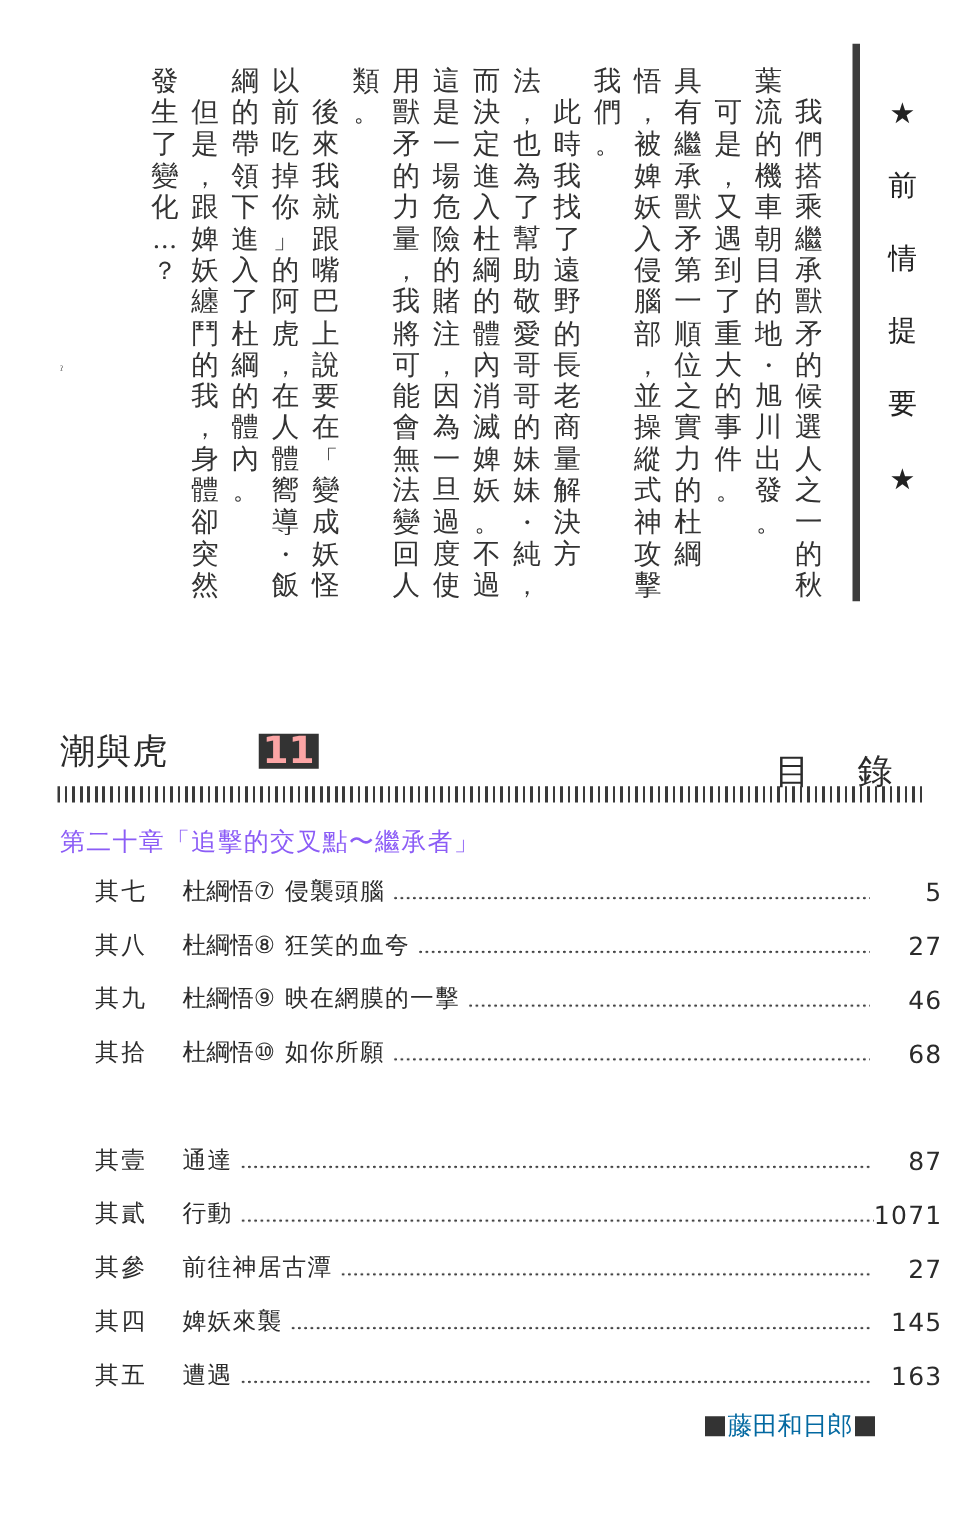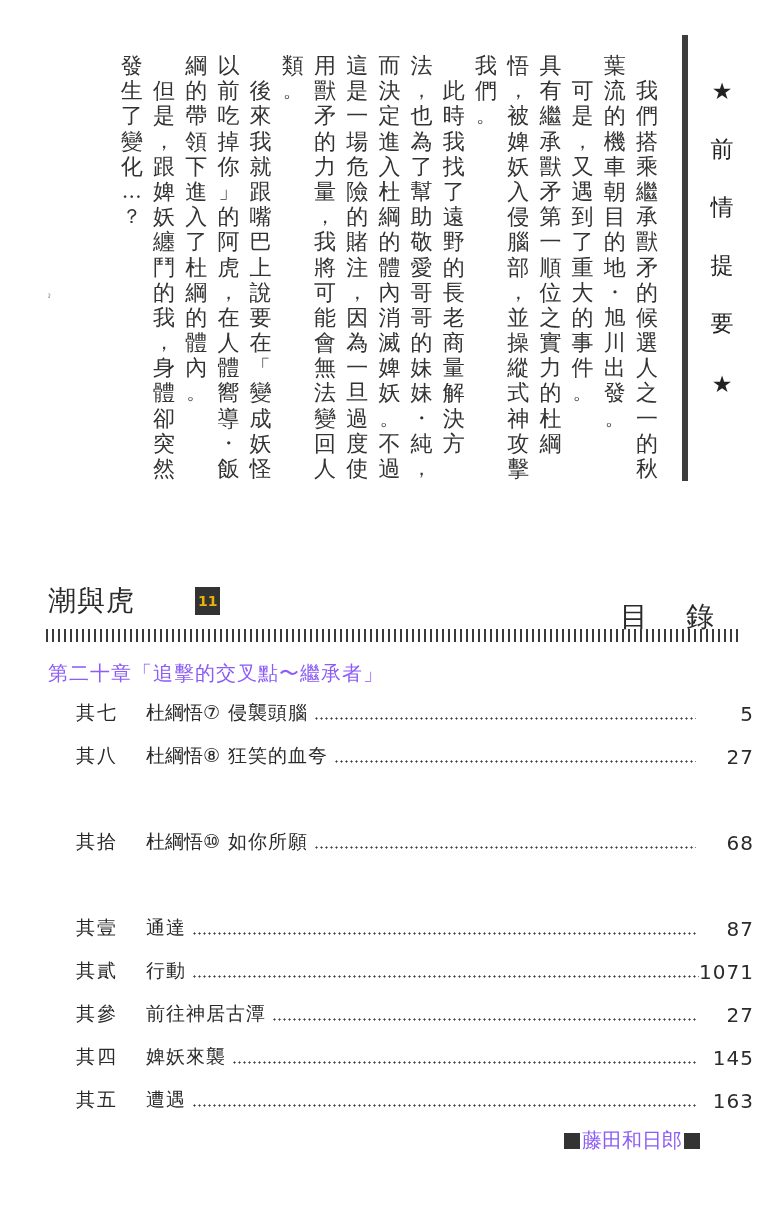--- a/index.html
+++ b/index.html
@@ -35,21 +35,21 @@
   .stray-mark {
     position:absolute; left:48px; top:292px; font-size:10px; color:#666;
   }
   
   .toc { position:absolute; left:0; top:570px; width:765px; height:643px; }
   .book-title {
     position:absolute; left:48px; top:12px; display:flex; align-items:center;
     font-family:"DejaVu Sans", sans-serif; font-size:28px; color:#2b2b2b; letter-spacing:1px;gap:48px;
   }
   .vol-badge {
-    display:inline-block; margin-left:12px; background:#333; color:#eab308; font-size:14px;
+    display:inline-block; margin-left:24px; background:#333; color:#fca5a5; font-size:30px;
     line-height:28px; height:28px; padding:0 3px; font-weight:bold; letter-spacing:0;
   }
   .toc-heading {
     position:absolute; left:620px; top:28px; font-family:"DejaVu Sans", sans-serif;
     font-size:28px; color:#2b2b2b; word-spacing:40px; letter-spacing:0;
   }
   .toc-heading span { margin-right:38px; }
   .barcode-rule {
     position:absolute; left:46px; top:59px; width:694px; height:13px;
     background: repeating-linear-gradient(90deg, #3a3a3a 0px, #3a3a3a 2px, transparent 2px, transparent 6px);
@@ -68,21 +68,21 @@
   .entry .dots {
     flex:1; height:3px; margin-bottom:6px;
     background: radial-gradient(circle, #444 0.9px, transparent 1.2px) 0 0 / 5px 3px repeat-x;
   }
   .entry .page {
     flex:none; width:58px; text-align:right; font-size:20px; letter-spacing:1px;
   }
   .entry .page.tight { width:auto; margin-left:0; }
   .author {
     position:absolute; left:562px; top:557px; font-family:"DejaVu Sans", sans-serif; font-size:20px;
-    color:#8b5cf6; display:flex; align-items:center;
+    color:#0369a1; display:flex; align-items:center;
   }
   .author .sq { display:inline-block; width:16px; height:16px; background:#333; margin:0 2px; }
 </style>
 </head>
 <body>
 
 <section class="synopsis">
   <div class="side-title">
     <span class="star">★</span>
     <span class="ch">前</span>
@@ -385,20 +385,27 @@
     <span class="dots"></span>
     <span class="page">5</span>
   </div>
   <div class="entry" style="top:173px">
     <span class="num">其八</span>
     <span class="who">杜綱悟⑧</span>
     <span class="title">狂笑的血夸</span>
     <span class="dots"></span>
     <span class="page">27</span>
   </div>
+  <div class="entry" style="top:216px">
+    <span class="num">其九</span>
+    <span class="who">杜綱悟⑨</span>
+    <span class="title">映在網膜的一擊</span>
+    <span class="dots"></span>
+    <span class="page">46</span>
+  </div>
   <div class="entry" style="top:259px">
     <span class="num">其拾</span>
     <span class="who">杜綱悟⑩</span>
     <span class="title">如你所願</span>
     <span class="dots"></span>
     <span class="page">68</span>
   </div>
 
 
   <div class="entry" style="top:345px">

